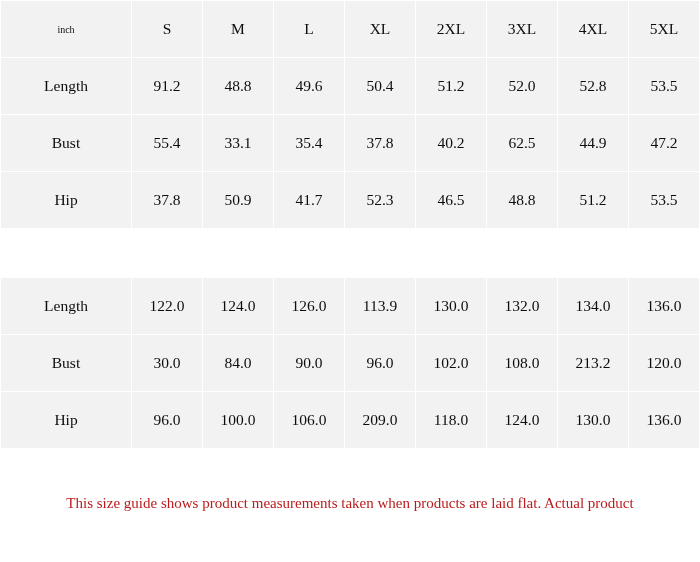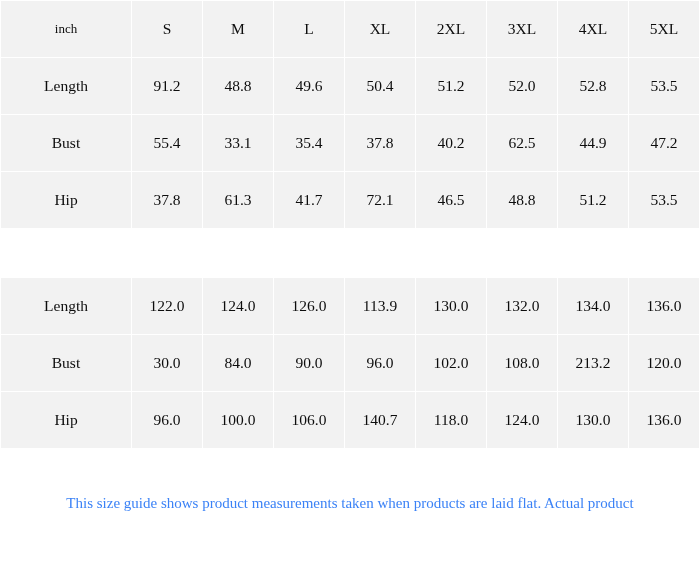--- a/index.html
+++ b/index.html
@@ -36,41 +36,41 @@
     color: #0d0d0d;
     height: 56px;
     padding: 0 2px;
     overflow: hidden;
     white-space: nowrap;
   }
   table.size-table td.row-head {
     width: 126px;
   }
   table.size-table td.unit-head {
-    font-size: 13px;
+    font-size: 10px;
   }
   table.size-table tr.spacer-row td {
     background: #ffffff;
     border: none;
     height: 48px;
   }
   .footnote {
     flex: 1;
     display: flex;
     flex-direction: column;
     align-items: center;
     justify-content: center;
     text-align: center;
     padding: 6px 22px 10px 22px;
     box-sizing: border-box;
   }
   .footnote-line {
     font-size: 15px;
     line-height: 23px;
-    color: #3b82f6;
+    color: #b91c1c;
   }
 </style>
 </head>
 <body>
 
 <div class="size-guide">
 
   <table class="size-table">
     <tbody>
 
@@ -103,23 +103,23 @@
         <td>35.4</td>
         <td>37.8</td>
         <td>40.2</td>
         <td>62.5</td>
         <td>44.9</td>
         <td>47.2</td>
       </tr>
       <tr>
         <td class="row-head">Hip</td>
         <td>37.8</td>
-        <td>61.3</td>
+        <td>50.9</td>
         <td>41.7</td>
-        <td>72.1</td>
+        <td>52.3</td>
         <td>46.5</td>
         <td>48.8</td>
         <td>51.2</td>
         <td>53.5</td>
       </tr>
 
       <tr class="spacer-row">
         <td colspan="9"></td>
       </tr>
 
@@ -143,21 +143,21 @@
         <td>102.0</td>
         <td>108.0</td>
         <td>213.2</td>
         <td>120.0</td>
       </tr>
       <tr>
         <td class="row-head">Hip</td>
         <td>96.0</td>
         <td>100.0</td>
         <td>106.0</td>
-        <td>140.7</td>
+        <td>209.0</td>
         <td>118.0</td>
         <td>124.0</td>
         <td>130.0</td>
         <td>136.0</td>
       </tr>
     </tbody>
   </table>
 
   <div class="footnote">
     <div class="footnote-line">This size guide shows product measurements taken when products are laid flat. Actual product</div>

